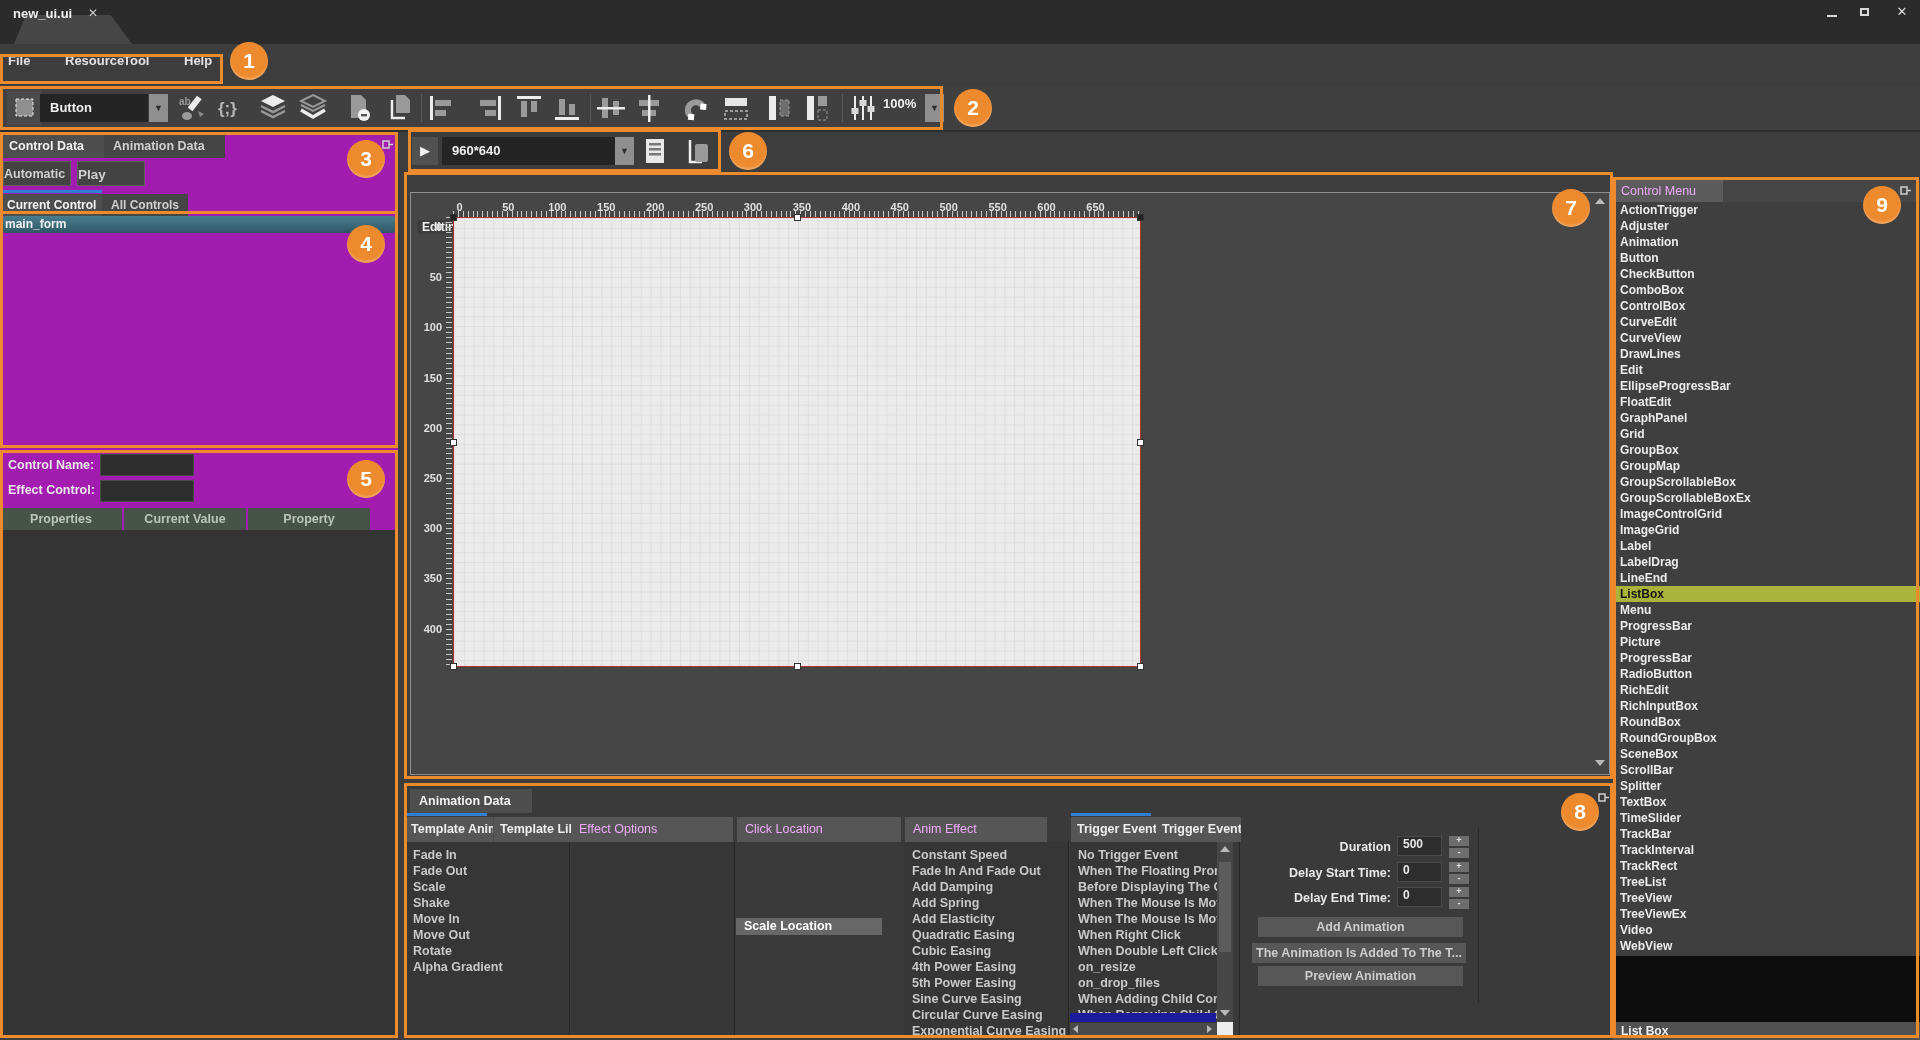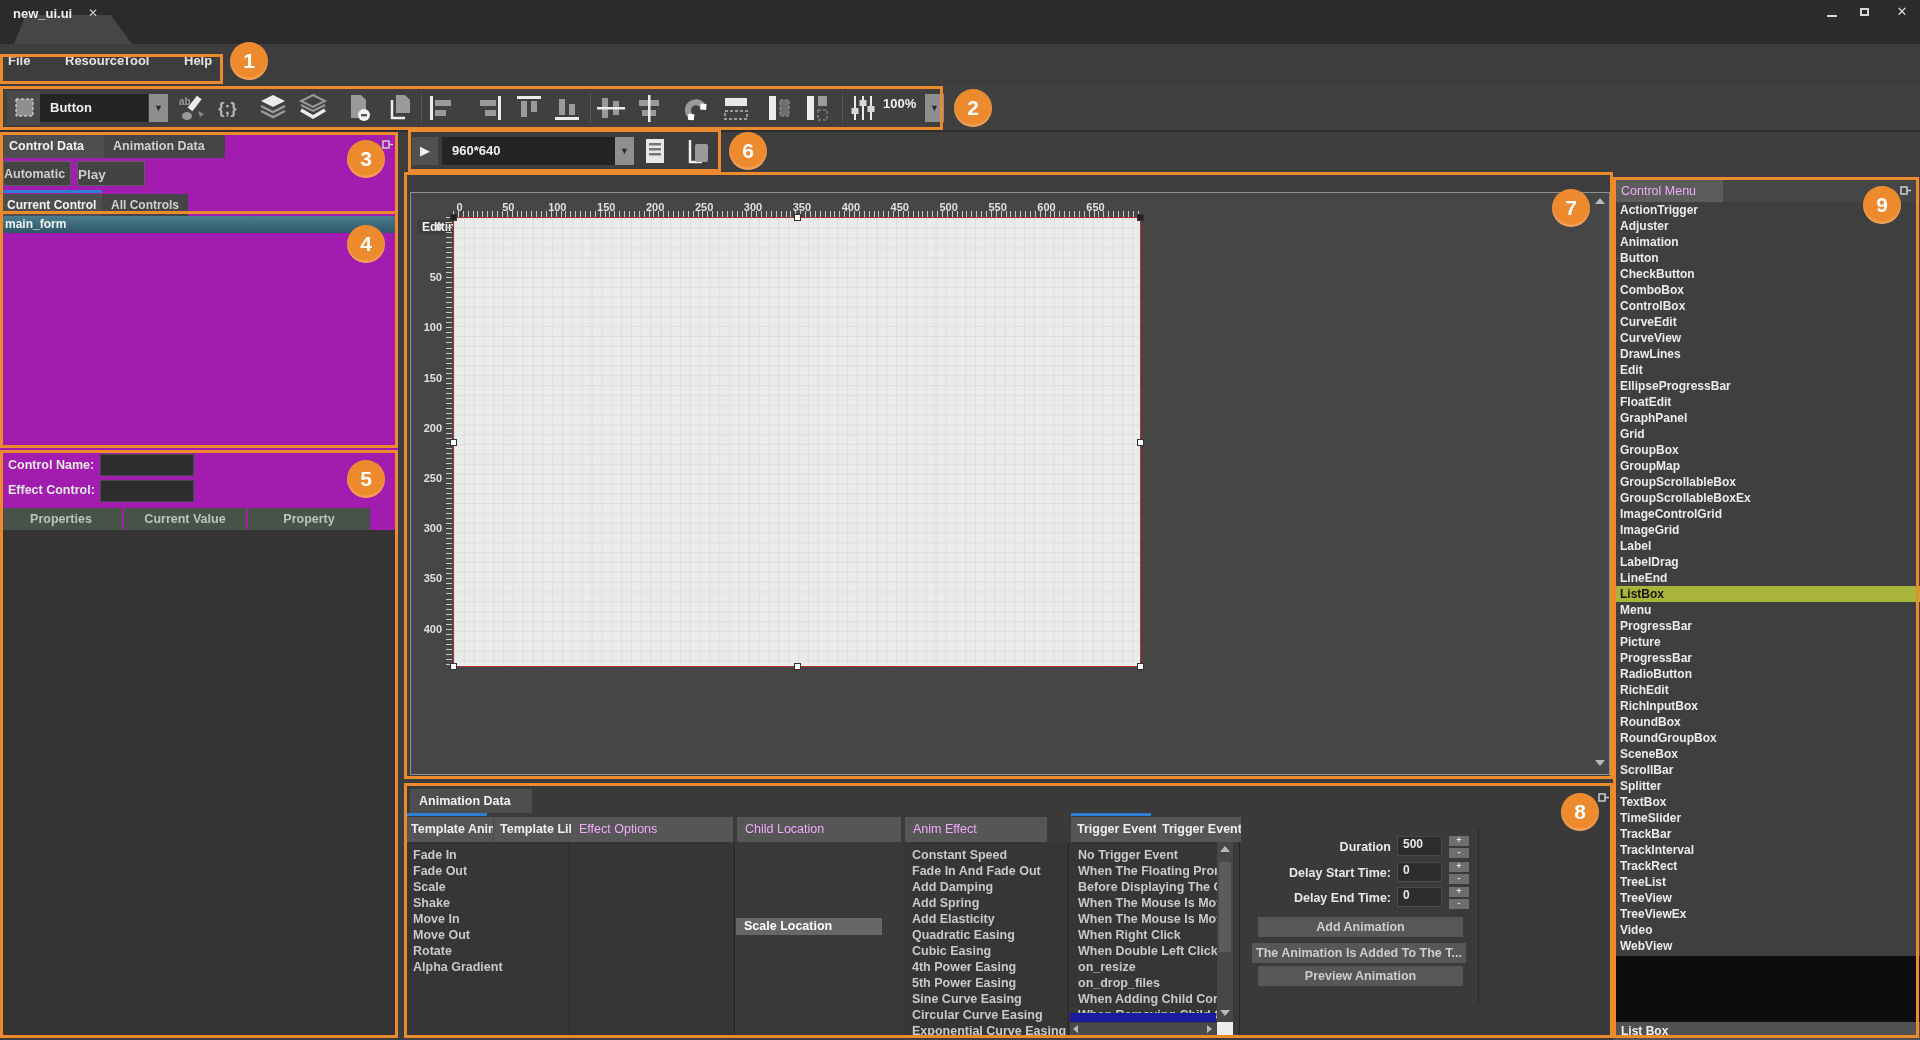--- a/index.html
+++ b/index.html
@@ -298,21 +298,21 @@
 
   <div class="abs" style="left:404px;top:783px;width:1209px;height:255px;background:#3a3a3a;">
     <div class="abs tabcell" style="left:6px;top:6px;width:122px;height:24px;">Animation Data</div>
     <svg class="abs pin" style="left:1193px;top:8px;">
         <rect x="2" y="3" width="6" height="7" fill="none" stroke="#cfcfcf" stroke-width="1.5"></rect>
         <line x1="8" y1="6.5" x2="12" y2="6.5" stroke="#cfcfcf" stroke-width="1.5"></line>
       </svg>
     <div class="abs blue-line" style="left:1px;top:30px;width:82px;"></div>
     <div class="abs tpl-tabs" style="left:1px;top:34px;white-space:nowrap;"><div class="tpl-tab">Template Animation</div><div class="tpl-tab">Template Library</div></div>
     <div class="abs hdrstrip" style="left:167px;top:34px;width:162px;height:25px;">Effect Options</div>
-    <div class="abs hdrstrip" style="left:333px;top:34px;width:164px;height:25px;">Child Location</div>
+    <div class="abs hdrstrip" style="left:333px;top:34px;width:164px;height:25px;">Click Location</div>
     <div class="abs hdrstrip" style="left:501px;top:34px;width:142px;height:25px;">Anim Effect</div>
     <div class="abs blue-line" style="left:667px;top:30px;width:80px;"></div>
     <div class="abs trg-tabs" style="left:667px;top:34px;white-space:nowrap;"><div class="tpl-tab">Trigger Event</div><div class="tpl-tab">Trigger Event</div></div>
 
     <div class="abs colbg" style="left:1px;top:59px;width:165px;height:194px;">
         <div class="li">Fade In</div>
         <div class="li">Fade Out</div>
         <div class="li">Scale</div>
         <div class="li">Shake</div>
         <div class="li">Move In</div>

